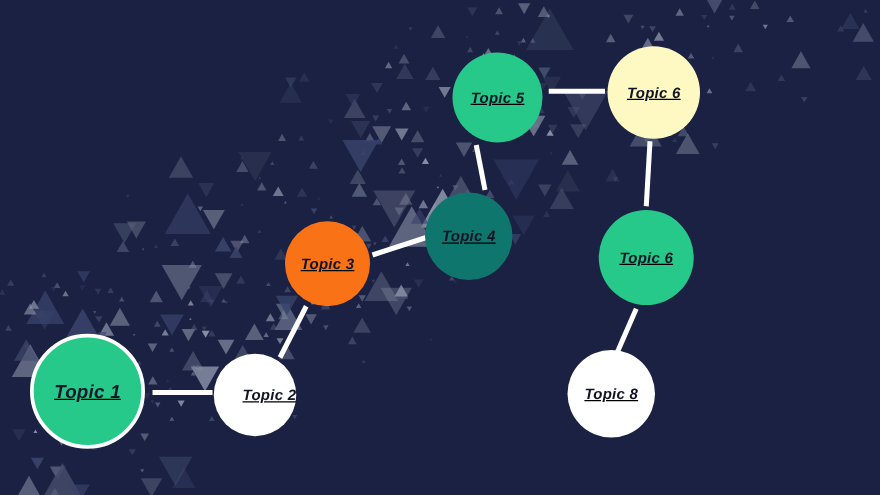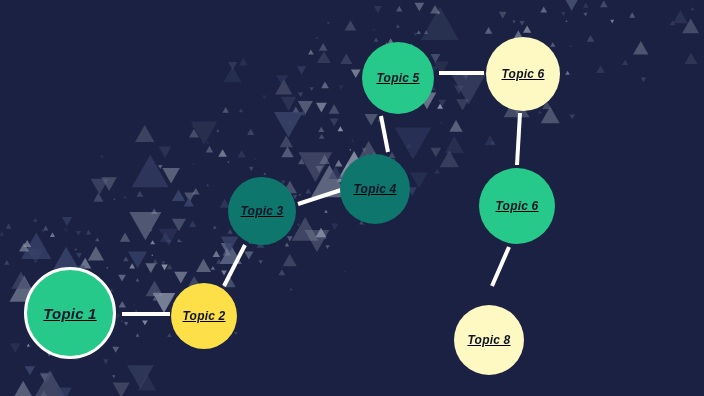--- a/index.html
+++ b/index.html
@@ -407,36 +407,36 @@
       <line x1="388" y1="152" x2="381" y2="116" stroke="#ffffff" stroke-width="4" stroke-linecap="butt"></line>
       <line x1="439" y1="73" x2="484" y2="73" stroke="#ffffff" stroke-width="4" stroke-linecap="butt"></line>
       <line x1="520" y1="113" x2="517" y2="165" stroke="#ffffff" stroke-width="4" stroke-linecap="butt"></line>
       <line x1="509" y1="247" x2="492" y2="286" stroke="#ffffff" stroke-width="4" stroke-linecap="butt"></line>
     </svg>
 
   <div id="nodes-layer">
       <div class="node ring" style="left: 24px; top: 267px; width: 92px; height: 92px; background: rgb(38, 201, 138);">
         <span class="node-label" style="font-size: 15px; color: #0f172a;">Topic 1</span>
       </div>
-      <div class="node" style="left: 171px; top: 283px; width: 66px; height: 66px; background: #fde047;">
+      <div class="node" style="left: 171px; top: 283px; width: 66px; height: 66px; background: #ffffff; justify-content: flex-end;">
         <span class="node-label" style="font-size: 12px; color: rgb(16, 20, 37);">Topic 2</span>
       </div>
-      <div class="node" style="left: 228px; top: 177px; width: 68px; height: 68px; background: #0f766e;">
+      <div class="node" style="left: 228px; top: 177px; width: 68px; height: 68px; background: #f97316;">
         <span class="node-label" style="font-size: 12px; color: rgb(16, 20, 37);">Topic 3</span>
       </div>
       <div class="node" style="left: 340px; top: 154px; width: 70px; height: 70px; background: #0f766e;">
         <span class="node-label" style="font-size: 12px; color: rgb(16, 20, 37);">Topic 4</span>
       </div>
       <div class="node" style="left: 362px; top: 42px; width: 72px; height: 72px; background: rgb(38, 201, 138);">
         <span class="node-label" style="font-size: 12px; color: rgb(16, 20, 37);">Topic 5</span>
       </div>
       <div class="node" style="left: 486px; top: 37px; width: 74px; height: 74px; background: #fef9c3;">
         <span class="node-label" style="font-size: 12px; color: rgb(16, 20, 37);">Topic 6</span>
       </div>
       <div class="node" style="left: 479px; top: 168px; width: 76px; height: 76px; background: rgb(38, 201, 138);">
         <span class="node-label" style="font-size: 12px; color: rgb(16, 20, 37);">Topic 6</span>
       </div>
-      <div class="node" style="left: 454px; top: 305px; width: 70px; height: 70px; background: #fef9c3;">
+      <div class="node" style="left: 454px; top: 280px; width: 70px; height: 70px; background: #ffffff;">
         <span class="node-label" style="font-size: 12px; color: rgb(16, 20, 37);">Topic 8</span>
       </div>
     </div>
 
 </div>
 
 </body></html>

